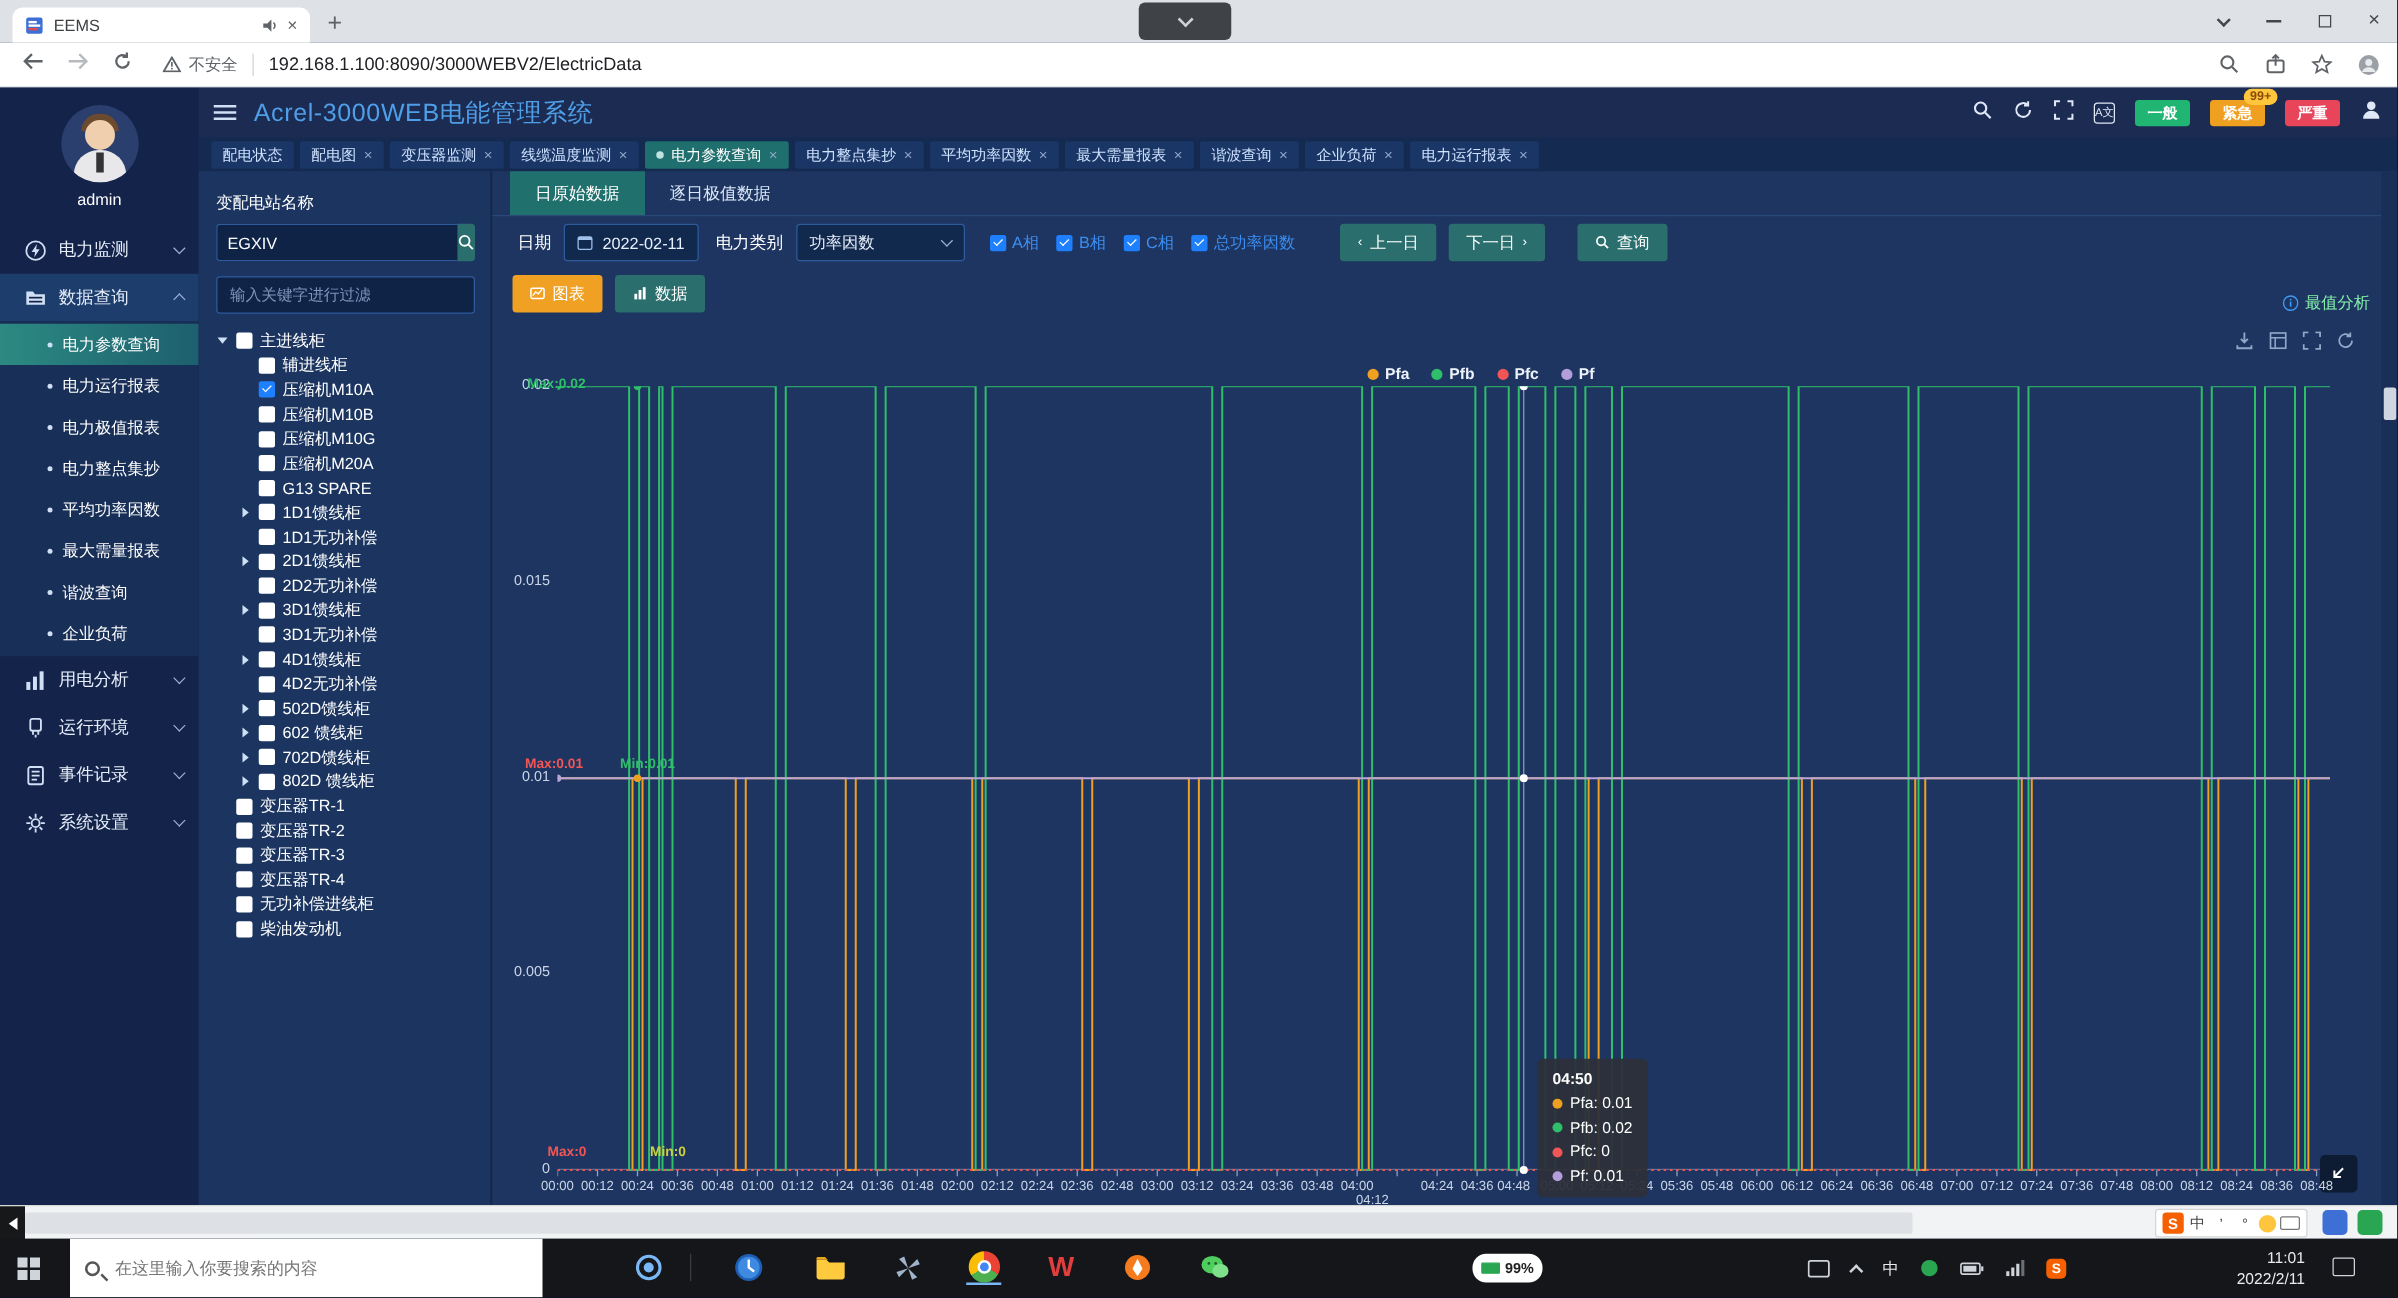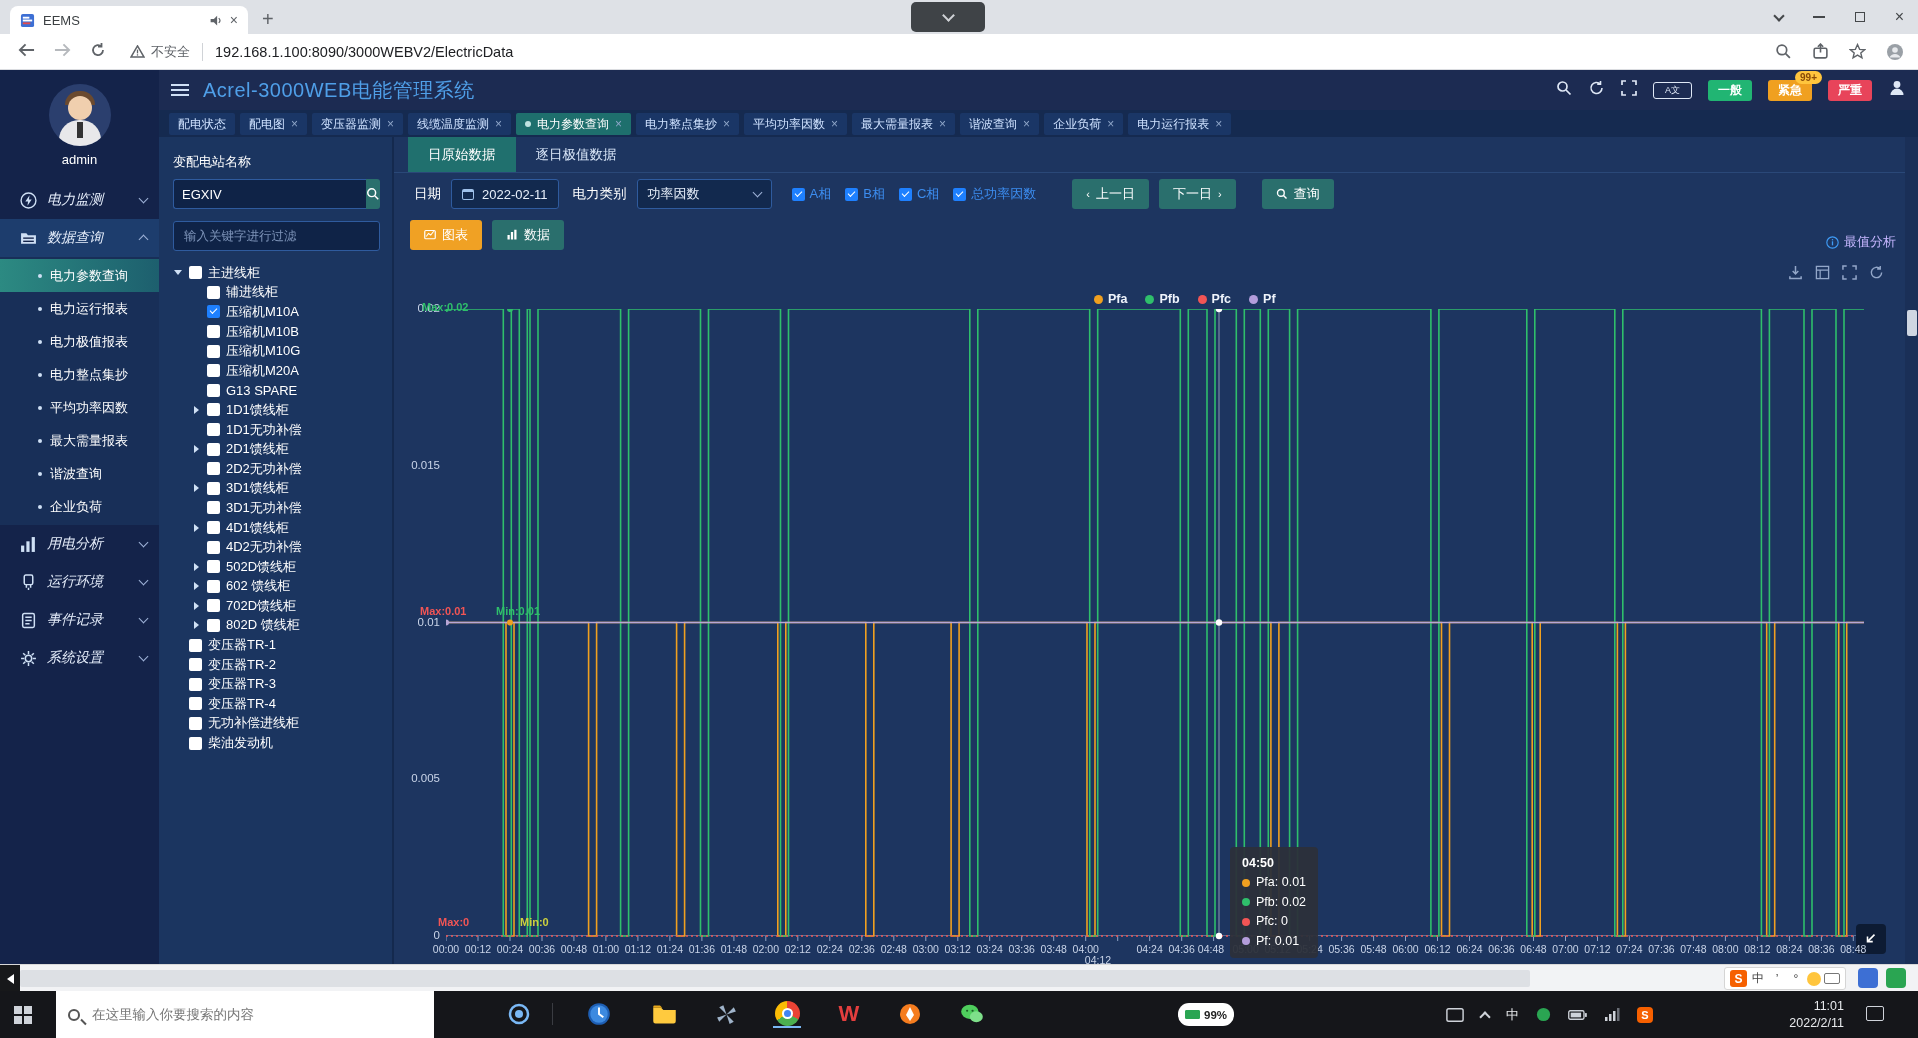--- a/index.html
+++ b/index.html
@@ -31,35 +31,35 @@
   .url-text{font-size:14.5px;color:#202124;}
   .url-right{position:absolute;right:14px;display:flex;align-items:center;gap:20px;}
 
   
   .app-header{position:absolute;left:159px;top:70px;right:0;height:40px;background:#1c2b52;display:flex;align-items:center;}
   .hamburger{margin-left:12px;width:18px;display:flex;flex-direction:column;gap:3px;}
   .hamburger i{display:block;height:2px;background:#cfe0f5;}
   .app-title{margin-left:14px;font-size:20px;color:#4f9fe8;letter-spacing:.5px;}
   .hdr-right{position:absolute;right:8px;display:flex;align-items:center;gap:16px;}
   .hico{color:#dfe8f6;}
-  .translate-box{border:1.5px solid #dfe8f6;border-radius:3px;font-size:9px;color:#dfe8f6;padding:1px 11px;}
+  .translate-box{border:1.5px solid #dfe8f6;border-radius:3px;font-size:9px;color:#dfe8f6;padding:1px 0;}
   .alarm-btn{position:relative;min-width:44px;height:21px;border-radius:3px;color:#fff;font-size:12px;font-weight:bold;
              display:flex;align-items:center;justify-content:center;padding:0 8px;}
   .alarm-badge{position:absolute;top:-9px;right:-10px;background:#ffc53d;color:#8a4b08;font-size:10px;font-weight:bold;
                border-radius:8px;padding:0 5px;line-height:13px;}
 
   
   .sidebar{position:absolute;left:0;top:70px;width:159px;bottom:74px;background:#14234a;overflow:hidden;}
   .avatar{width:62px;height:62px;border-radius:50%;background:#2b3f6e;margin:14px auto 6px;position:relative;overflow:hidden;}
   .avatar .head{position:absolute;left:19px;top:12px;width:24px;height:24px;border-radius:50%;background:#f0cfae;}
   .avatar .hair{position:absolute;left:16px;top:7px;width:30px;height:14px;border-radius:14px 14px 0 0;background:#6b4a2f;}
   .avatar .body{position:absolute;left:10px;top:36px;width:42px;height:26px;border-radius:20px 20px 0 0;background:#e8e8ea;}
   .avatar .tie{position:absolute;left:28px;top:38px;width:6px;height:16px;background:#333;}
   .admin-name{text-align:center;color:#fff;font-size:13px;margin-bottom:14px;}
-  .menu-item{height:38px;display:flex;align-items:center;padding:0 12px 0 20px;color:#e6eefb;font-size:14px;gap:10px;font-style:italic;}
+  .menu-item{height:38px;display:flex;align-items:center;padding:0 12px 0 20px;color:#e6eefb;font-size:14px;gap:10px;}
   .menu-item.open{background:#1d3d6d;}
   .mi-icon{width:17px;height:17px;display:flex;}
   .mi-label{flex:1;}
   .chev{width:7px;height:7px;border-right:1.8px solid #9fb3d9;border-bottom:1.8px solid #9fb3d9;}
   .chev.down{transform:rotate(45deg);margin-top:-3px;}
   .chev.up{transform:rotate(-135deg);margin-top:3px;}
   .submenu{background:#182f58;padding:2px 0;}
   .submenu-item{height:33px;display:flex;align-items:center;gap:8px;padding-left:38px;color:#fff;font-size:13px;}
   .submenu-item .bullet{width:4px;height:4px;border-radius:50%;background:#cfe0f5;}
   .submenu-item.active{background:linear-gradient(90deg,#2c8a82,#1d5f6e);}
@@ -104,21 +104,21 @@
   .q-label{margin-left:4px;}
   .date-box,.select-box{height:30px;background:#12294e;border:1px solid #2f5b9e;border-radius:3px;display:flex;
         align-items:center;gap:8px;padding:0 10px;font-size:13px;color:#e8f0fb;}
   .cal-ico{width:12px;height:11px;border:1.5px solid #9fc1ea;border-top-width:3px;border-radius:2px;}
   .select-box{width:135px;justify-content:space-between;}
   .phase{display:flex;align-items:center;gap:5px;color:#3c8df0;font-size:13px;}
   .btn{height:30px;border-radius:3px;display:flex;align-items:center;gap:6px;padding:0 14px;font-size:13px;color:#fff;background:#2a6f6d;}
   .btn-group{display:flex;gap:10px;margin-left:26px;}
   .view-row{height:40px;display:flex;align-items:center;gap:10px;padding-left:16px;}
   .btn-chart{background:#f0a124;}
-  .analysis-link{position:absolute;right:22px;top:96px;color:#c4b5fd;font-size:13px;display:flex;gap:5px;align-items:center;}
+  .analysis-link{position:absolute;right:22px;top:96px;color:#86efac;font-size:13px;display:flex;gap:5px;align-items:center;}
   .chart-title{position:absolute;left:0;right:0;top:122px;text-align:center;color:#fff;font-weight:bold;font-size:15.5px;}
   .chart-icons{position:absolute;right:34px;top:128px;display:flex;gap:12px;color:#93a7c9;}
   .legend{position:absolute;left:700px;top:155px;display:flex;gap:18px;color:#eef3fb;font-size:12.5px;font-weight:bold;}
   .leg-item{display:flex;align-items:center;gap:5px;}
   .leg-dot{width:9px;height:9px;border-radius:50%;}
   .plot-wrap{position:absolute;left:52px;top:172px;width:1418px;height:635px;}
   .ylab{position:absolute;left:2px;width:44px;text-align:right;color:#c9d4e8;font-size:11.5px;}
   .xlab{position:absolute;top:806px;width:40px;text-align:center;color:#c9d4e8;font-size:10.5px;}
   .ann{position:absolute;font-size:11px;font-weight:bold;}
   .tooltip{position:absolute;left:836px;top:710px;background:rgba(44,48,58,.95);border-radius:4px;padding:7px 12px;

